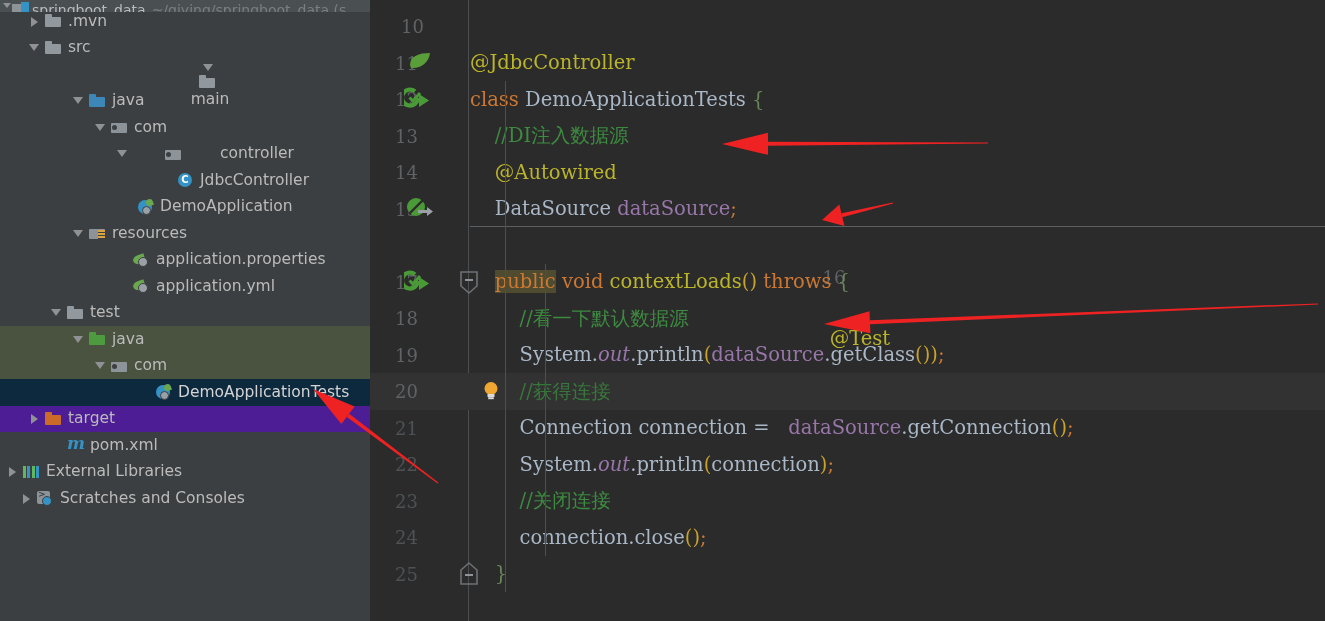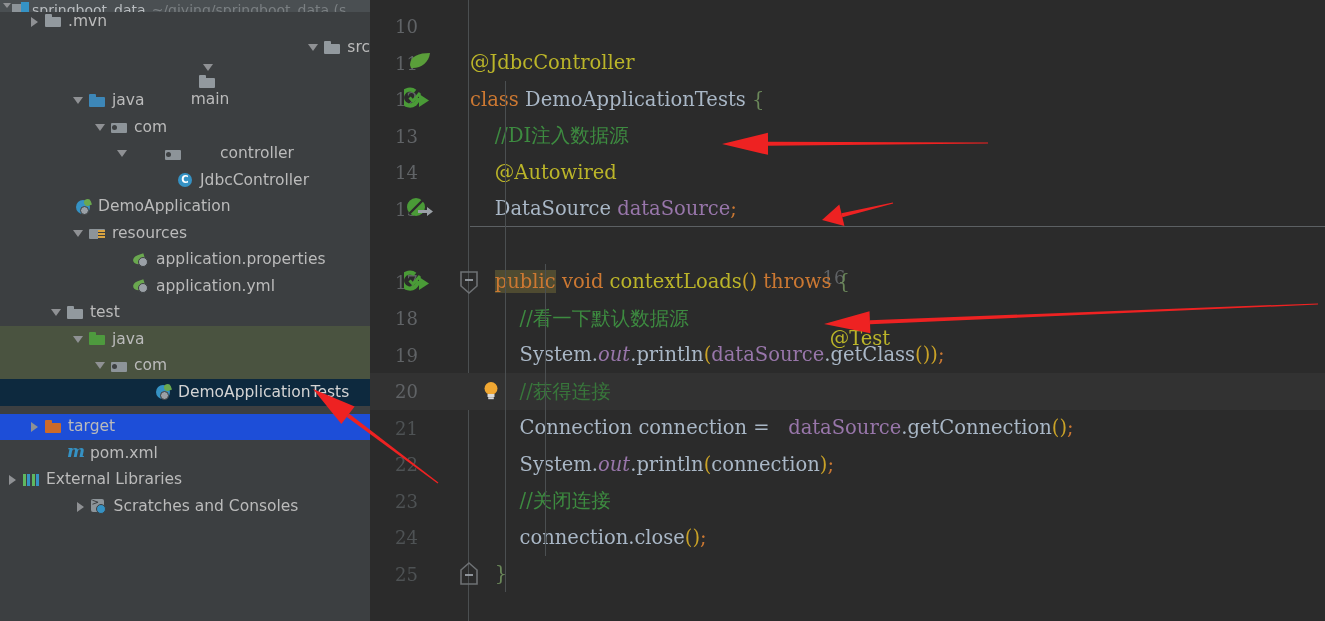--- a/index.html
+++ b/index.html
@@ -25,21 +25,21 @@
     align-items: center;
     position: relative;
     white-space: nowrap;
     color: #bbbbbb;
     font-size: 15.5px;
     font-family: "DejaVu Sans", sans-serif;
   }
   .tree-row.sel-blue { background: #0d293e; }
   .tree-row.sel-blue .label { color: #d4d4d4; }
   .tree-row.tint-green { background: #4a5340; }
-  .tree-row.tint-brown { background: #1d4ed8; margin-top: 8px; }
+  .tree-row.tint-brown { background: #4c1d95; }
   .tree-row .arrow {
     width: 13px; height: 13px;
     flex: 0 0 13px;
     position: relative;
     margin-right: 4px;
   }
   .arrow.closed::before {
     content: "";
     position: absolute; top: 2px; left: 3px;
     border-left: 7px solid #8f9194;
@@ -253,21 +253,21 @@
       <span class="tc-icon"></span>
       <span class="tc-text">springboot_data</span>
       <span class="tc-text tc-path" style="margin-left:6px;">~/qiying/springboot_data (s</span>
     </div>
     <div id="tree" style="position:absolute;top:8px;left:0;right:0;">
         <div class="tree-row" style="padding-left: 28px;">
           <span class="arrow closed"></span>
           <span class="ico ic-folder"></span>
           <span class="label">.mvn</span>
         </div>
-        <div class="tree-row" style=" justify-content: flex-end;">
+        <div class="tree-row" style="padding-left: 28px;">
           <span class="arrow open"></span>
           <span class="ico ic-folder"></span>
           <span class="label">src</span>
         </div>
         <div class="tree-row" style="padding-left: 50px; flex-direction: column;">
           <span class="arrow open"></span>
           <span class="ico ic-folder"></span>
           <span class="label">main</span>
         </div>
         <div class="tree-row" style="padding-left: 72px;">
@@ -283,21 +283,21 @@
         <div class="tree-row" style="padding-left: 116px; gap: 32px;">
           <span class="arrow open"></span>
           <span class="ico ic-pkg"></span>
           <span class="label">controller</span>
         </div>
         <div class="tree-row" style="padding-left: 160px;">
           <span class="arrow"></span>
           <span class="ico ic-class"></span>
           <span class="label">JdbcController</span>
         </div>
-        <div class="tree-row" style="padding-left: 58px;">
+        <div class="tree-row" style="padding-left: 120px;">
           <span class="arrow"></span>
           <span class="ico ic-springclass">
             <i class="sub"></i>
           </span>
           <span class="label">DemoApplication</span>
         </div>
         <div class="tree-row" style="padding-left: 72px;">
           <span class="arrow open"></span>
           <span class="ico ic-res"></span>
           <span class="label">resources</span>
@@ -346,34 +346,34 @@
         <div class="tree-row" style="padding-left: 50px;">
           <span class="arrow"></span>
           <span class="ico ic-maven"></span>
           <span class="label">pom.xml</span>
         </div>
         <div class="tree-row" style="padding-left: 6px;">
           <span class="arrow closed"></span>
           <span class="ico ic-libs"></span>
           <span class="label">External Libraries</span>
         </div>
-        <div class="tree-row" style="padding-left: 2px; justify-content: center;">
+        <div class="tree-row" style="padding-left: 20px;">
           <span class="arrow closed"></span>
           <span class="ico ic-scratch">
             <i class="sub"></i>
           </span>
           <span class="label">Scratches and Consoles</span>
         </div>
       </div>
   </div>
 
   <div id="editor">
     <div class="fold-rail"></div>
     <div id="code">
-        <div class="code-line" style="top: 8px;">
+        <div class="code-line" style="top: 8px; padding-left: 6px;">
           <div class="gutter">
             <span class="lnum">10</span>
           </div>
           <div class="code-text"><span></span></div>
         </div>
         <div class="code-line" style="top: 44.5px;">
           <div class="gutter">
             <span class="lnum">11</span>
             <span class="g-icon" style="left: 38px; top: 6px;"><svg width="26" height="22" viewBox="0 0 26 22">
                 <path d="M2 14 C2 5 11 2 22 2 C21 12 12 18 3 17 Z" fill="#5a9e3a"></path>

